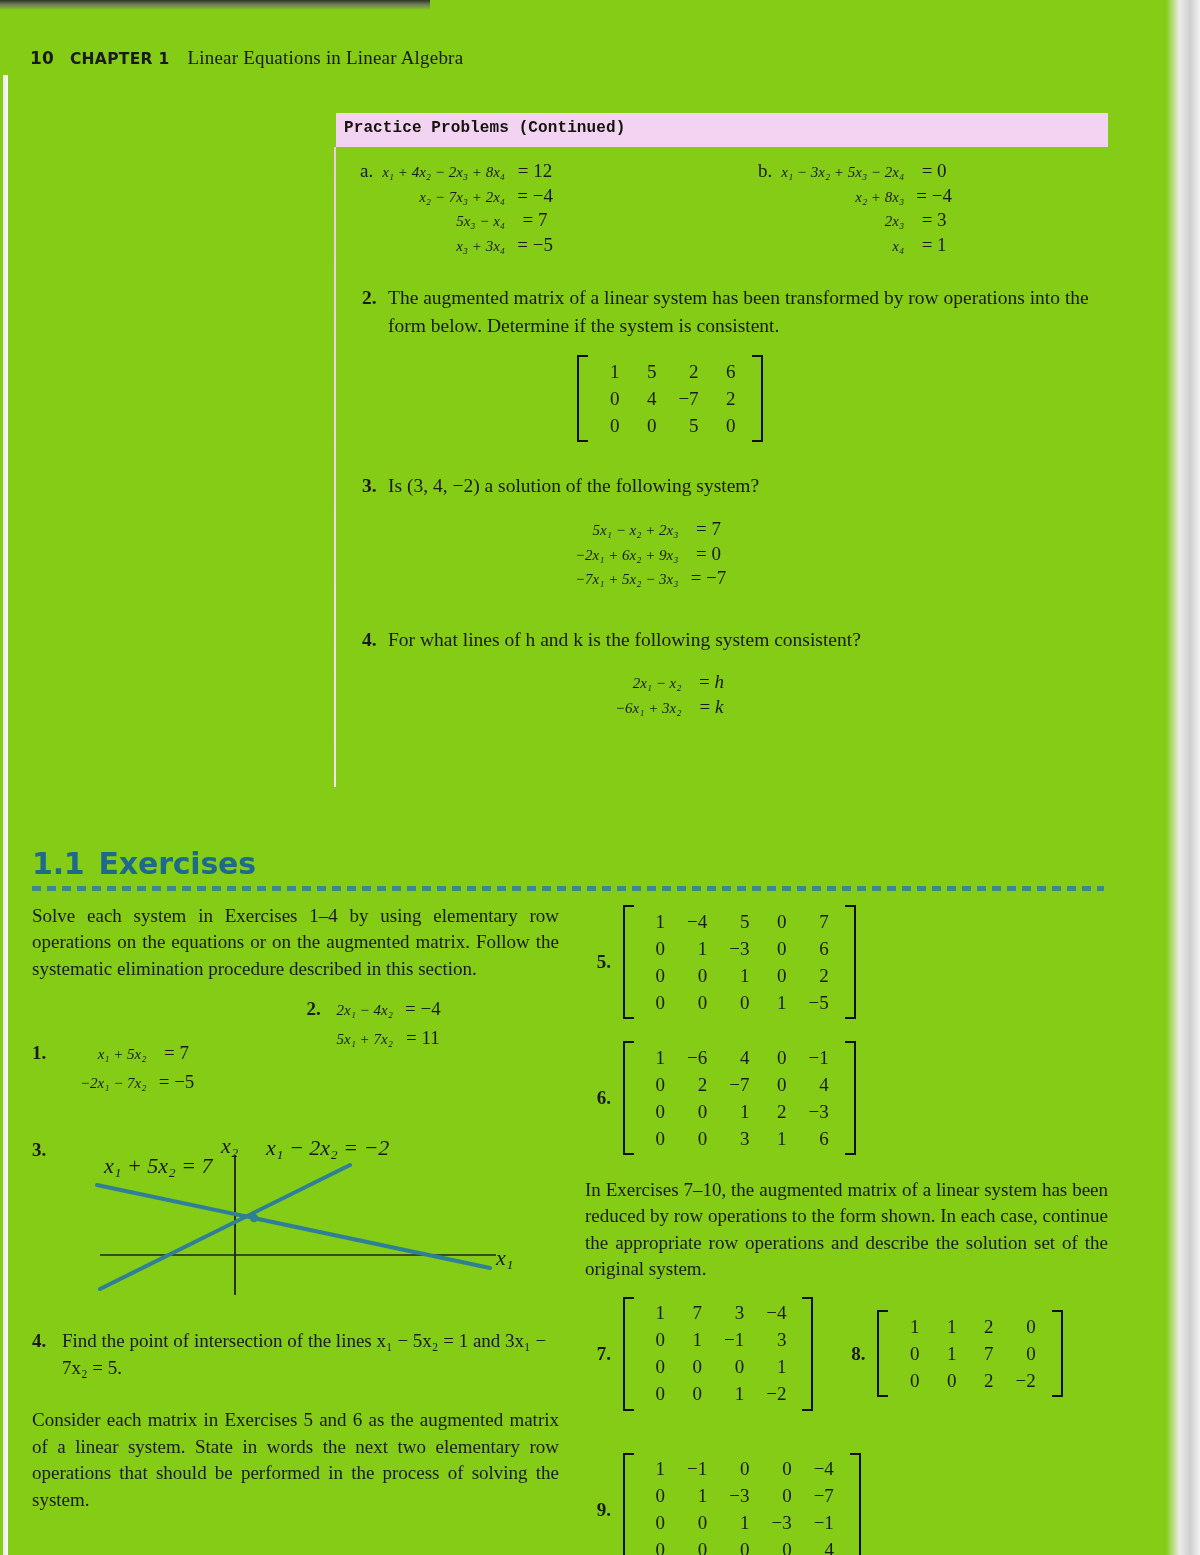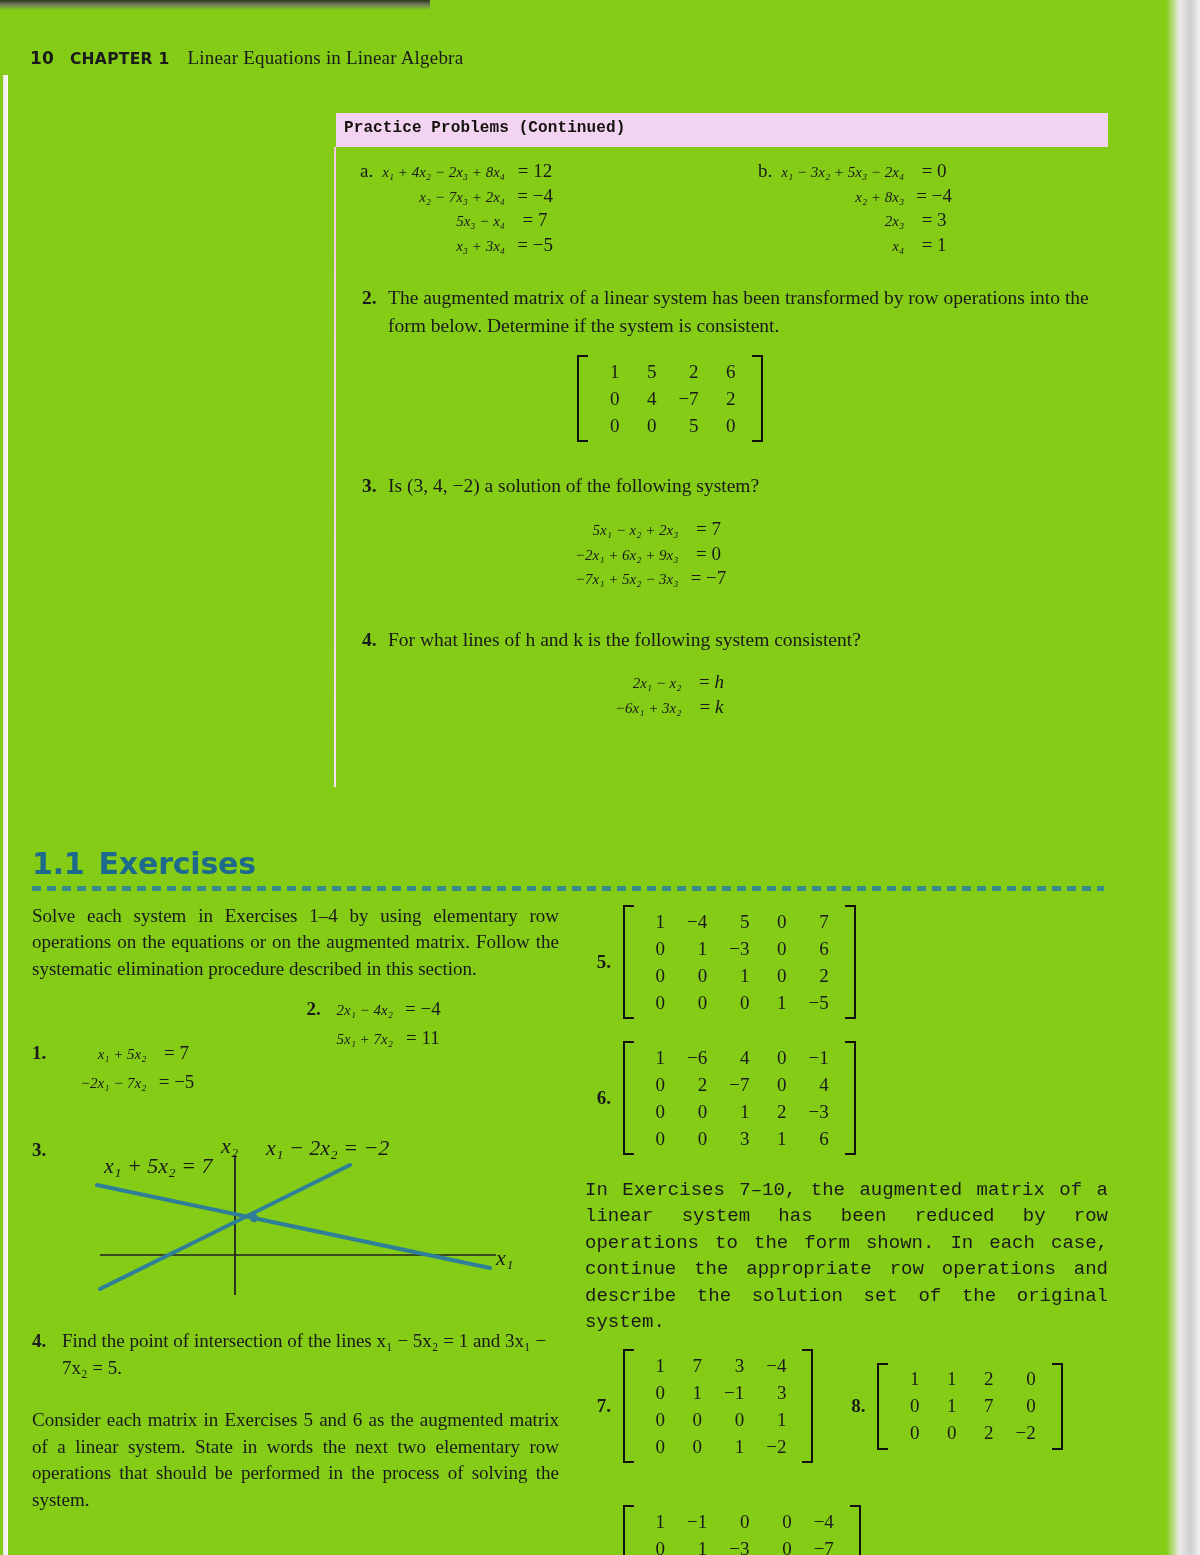--- a/index.html
+++ b/index.html
@@ -549,21 +549,21 @@
                 <td>0</td>
                 <td>3</td>
                 <td>1</td>
                 <td>6</td>
               </tr>
         </tbody>
           </table>
       </span>
     </div>
 
-    <p class="para" style="margin-top:22px;font-family:Liberation Mono, monospace;">In Exercises 7–10, the augmented matrix of a linear system has been reduced by row operations to the form shown. In each case, continue the appropriate row operations and describe the solution set of the original system.</p>
+    <p class="para" style="margin-top:22px;">In Exercises 7–10, the augmented matrix of a linear system has been reduced by row operations to the form shown. In each case, continue the appropriate row operations and describe the solution set of the original system.</p>
 
     <div style="display:flex; gap:26px; margin-top:14px;">
       <div class="mx-item">
         <span class="num">7.</span>
         <span class="matrix">
           <table>
             <tbody>
                 <tr>
                   <td>1</td>
                   <td>7</td>

